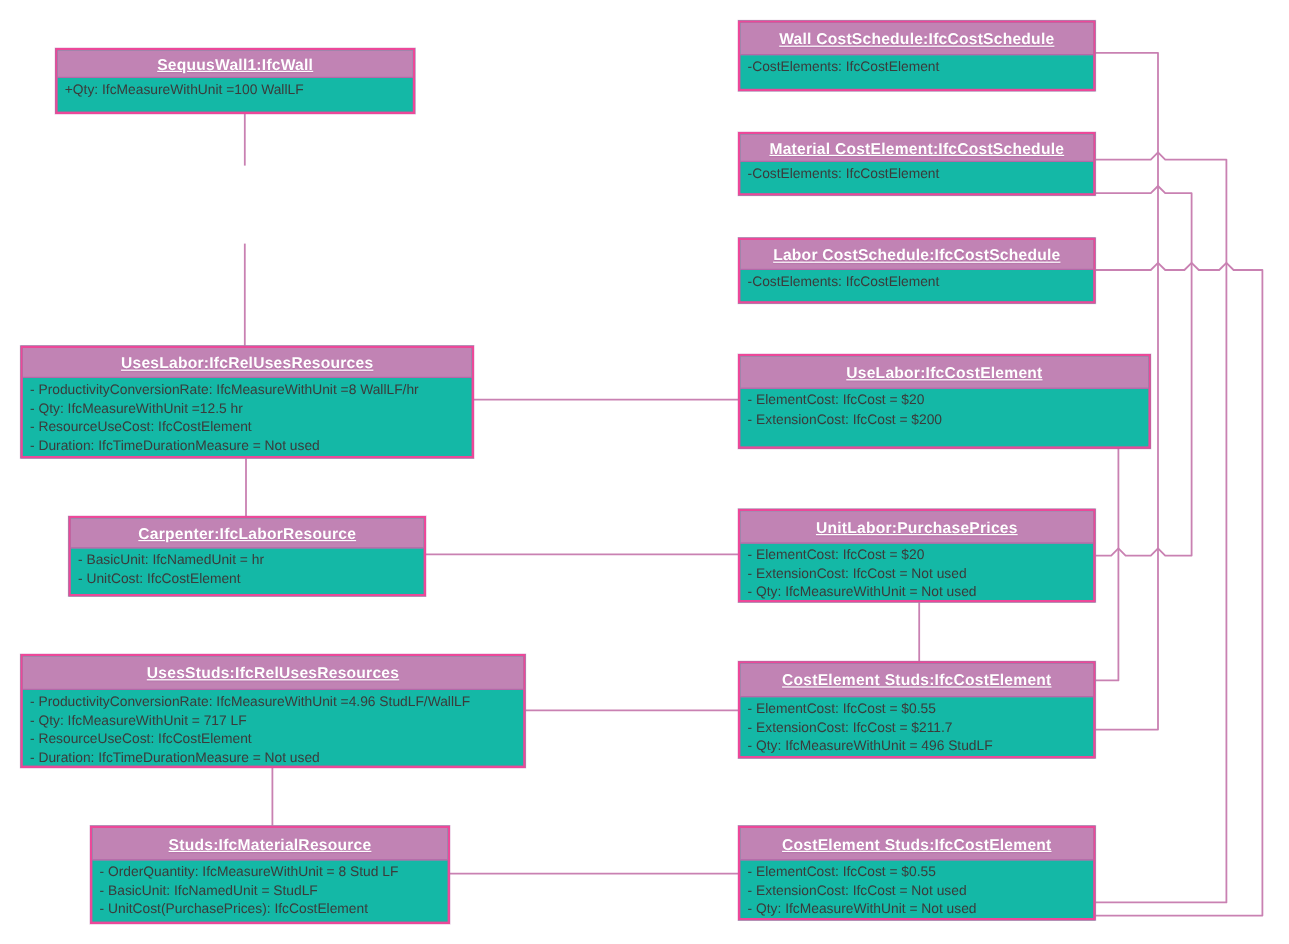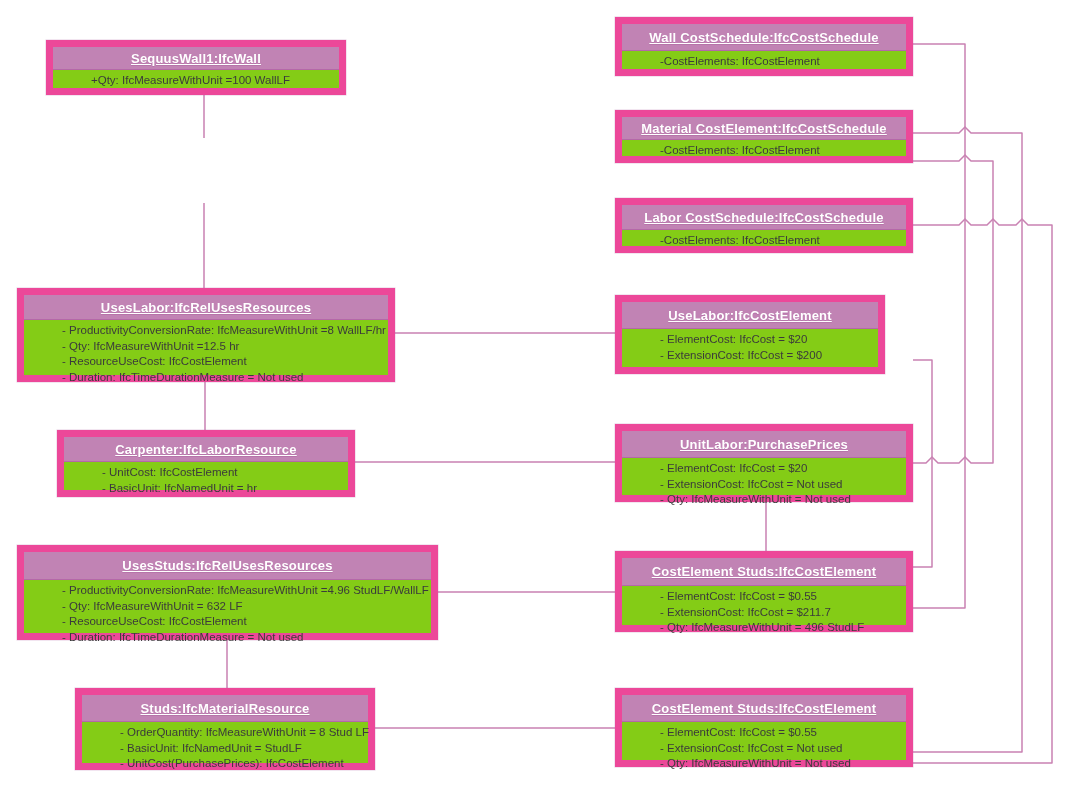--- a/index.html
+++ b/index.html
@@ -13,22 +13,22 @@
   }
   .wires {
     position: absolute;
     left: 0; top: 0;
     width: 1074px; height: 787px;
     pointer-events: none;
   }
   .box {
     position: absolute;
     box-sizing: border-box;
-    border: 7px solid #ec4899;
-    background: #84cc16;
+    border: 2px solid #ec4899;
+    background: #14b8a6;
     box-shadow: 0 0 0 0.5px rgba(180,104,168,0.35);
   }
   .hdr {
     box-sizing: border-box;
     background: #c183b4;
     border-bottom: 1px solid #b468a8;
     color: #ffffff;
     font-weight: 700;
     font-size: 13px;
     text-align: center;
@@ -38,21 +38,20 @@
     justify-content: center;
     letter-spacing: 0.2px;
     text-shadow: 0 1px 0 rgba(160,90,150,0.35);
   }
   .bdy {
     padding: 3px 6px 2px 6px;
     color: #3b3b3b;
     font-size: 11.5px;
     line-height: 15.5px;
     white-space: nowrap;
-    margin-left: 32px;
   }
   .attr { white-space: nowrap; }
 </style>
 </head>
 <body>
 
 <div class="canvas">
 
   <svg class="wires" id="wires" viewBox="0 0 1074 787">
       <path d="M204 95 V138" fill="none" stroke="#c981b2" stroke-width="1.5" stroke-linejoin="round"></path>
@@ -85,30 +84,30 @@
       <div class="attr">- ProductivityConversionRate: IfcMeasureWithUnit =8 WallLF/hr</div>
       <div class="attr">- Qty: IfcMeasureWithUnit =12.5 hr</div>
       <div class="attr">- ResourceUseCost: IfcCostElement</div>
       <div class="attr">- Duration: IfcTimeDurationMeasure = Not used</div>
     </div>
   </div>
 
   <div class="box" style="left:57px;top:430px;width:298px;height:67px">
     <div class="hdr" style="height:25px">Carpenter:IfcLaborResource</div>
     <div class="bdy">
+      <div class="attr">- BasicUnit: IfcNamedUnit = hr</div>
       <div class="attr">- UnitCost: IfcCostElement</div>
-      <div class="attr">- BasicUnit: IfcNamedUnit = hr</div>
     </div>
   </div>
 
   <div class="box" style="left:17px;top:545px;width:421px;height:95px">
     <div class="hdr" style="height:28px">UsesStuds:IfcRelUsesResources</div>
     <div class="bdy">
       <div class="attr">- ProductivityConversionRate: IfcMeasureWithUnit =4.96 StudLF/WallLF</div>
-      <div class="attr">- Qty: IfcMeasureWithUnit = 632 LF</div>
+      <div class="attr">- Qty: IfcMeasureWithUnit = 717 LF</div>
       <div class="attr">- ResourceUseCost: IfcCostElement</div>
       <div class="attr">- Duration: IfcTimeDurationMeasure = Not used</div>
     </div>
   </div>
 
   <div class="box" style="left:75px;top:688px;width:300px;height:82px">
     <div class="hdr" style="height:27px">Studs:IfcMaterialResource</div>
     <div class="bdy">
       <div class="attr">- OrderQuantity: IfcMeasureWithUnit = 8 Stud LF</div>
       <div class="attr">- BasicUnit: IfcNamedUnit = StudLF</div>
@@ -130,21 +129,21 @@
     </div>
   </div>
 
   <div class="box" style="left:615px;top:198px;width:298px;height:55px">
     <div class="hdr" style="height:25px">Labor CostSchedule:IfcCostSchedule</div>
     <div class="bdy">
       <div class="attr">-CostElements: IfcCostElement</div>
     </div>
   </div>
 
-  <div class="box" style="left:615px;top:295px;width:270px;height:79px">
+  <div class="box" style="left:615px;top:295px;width:344px;height:79px">
     <div class="hdr" style="height:27px">UseLabor:IfcCostElement</div>
     <div class="bdy">
       <div class="attr">- ElementCost: IfcCost = $20</div>
       <div class="attr">- ExtensionCost: IfcCost = $200</div>
     </div>
   </div>
 
   <div class="box" style="left:615px;top:424px;width:298px;height:78px">
     <div class="hdr" style="height:27px">UnitLabor:PurchasePrices</div>
     <div class="bdy">

